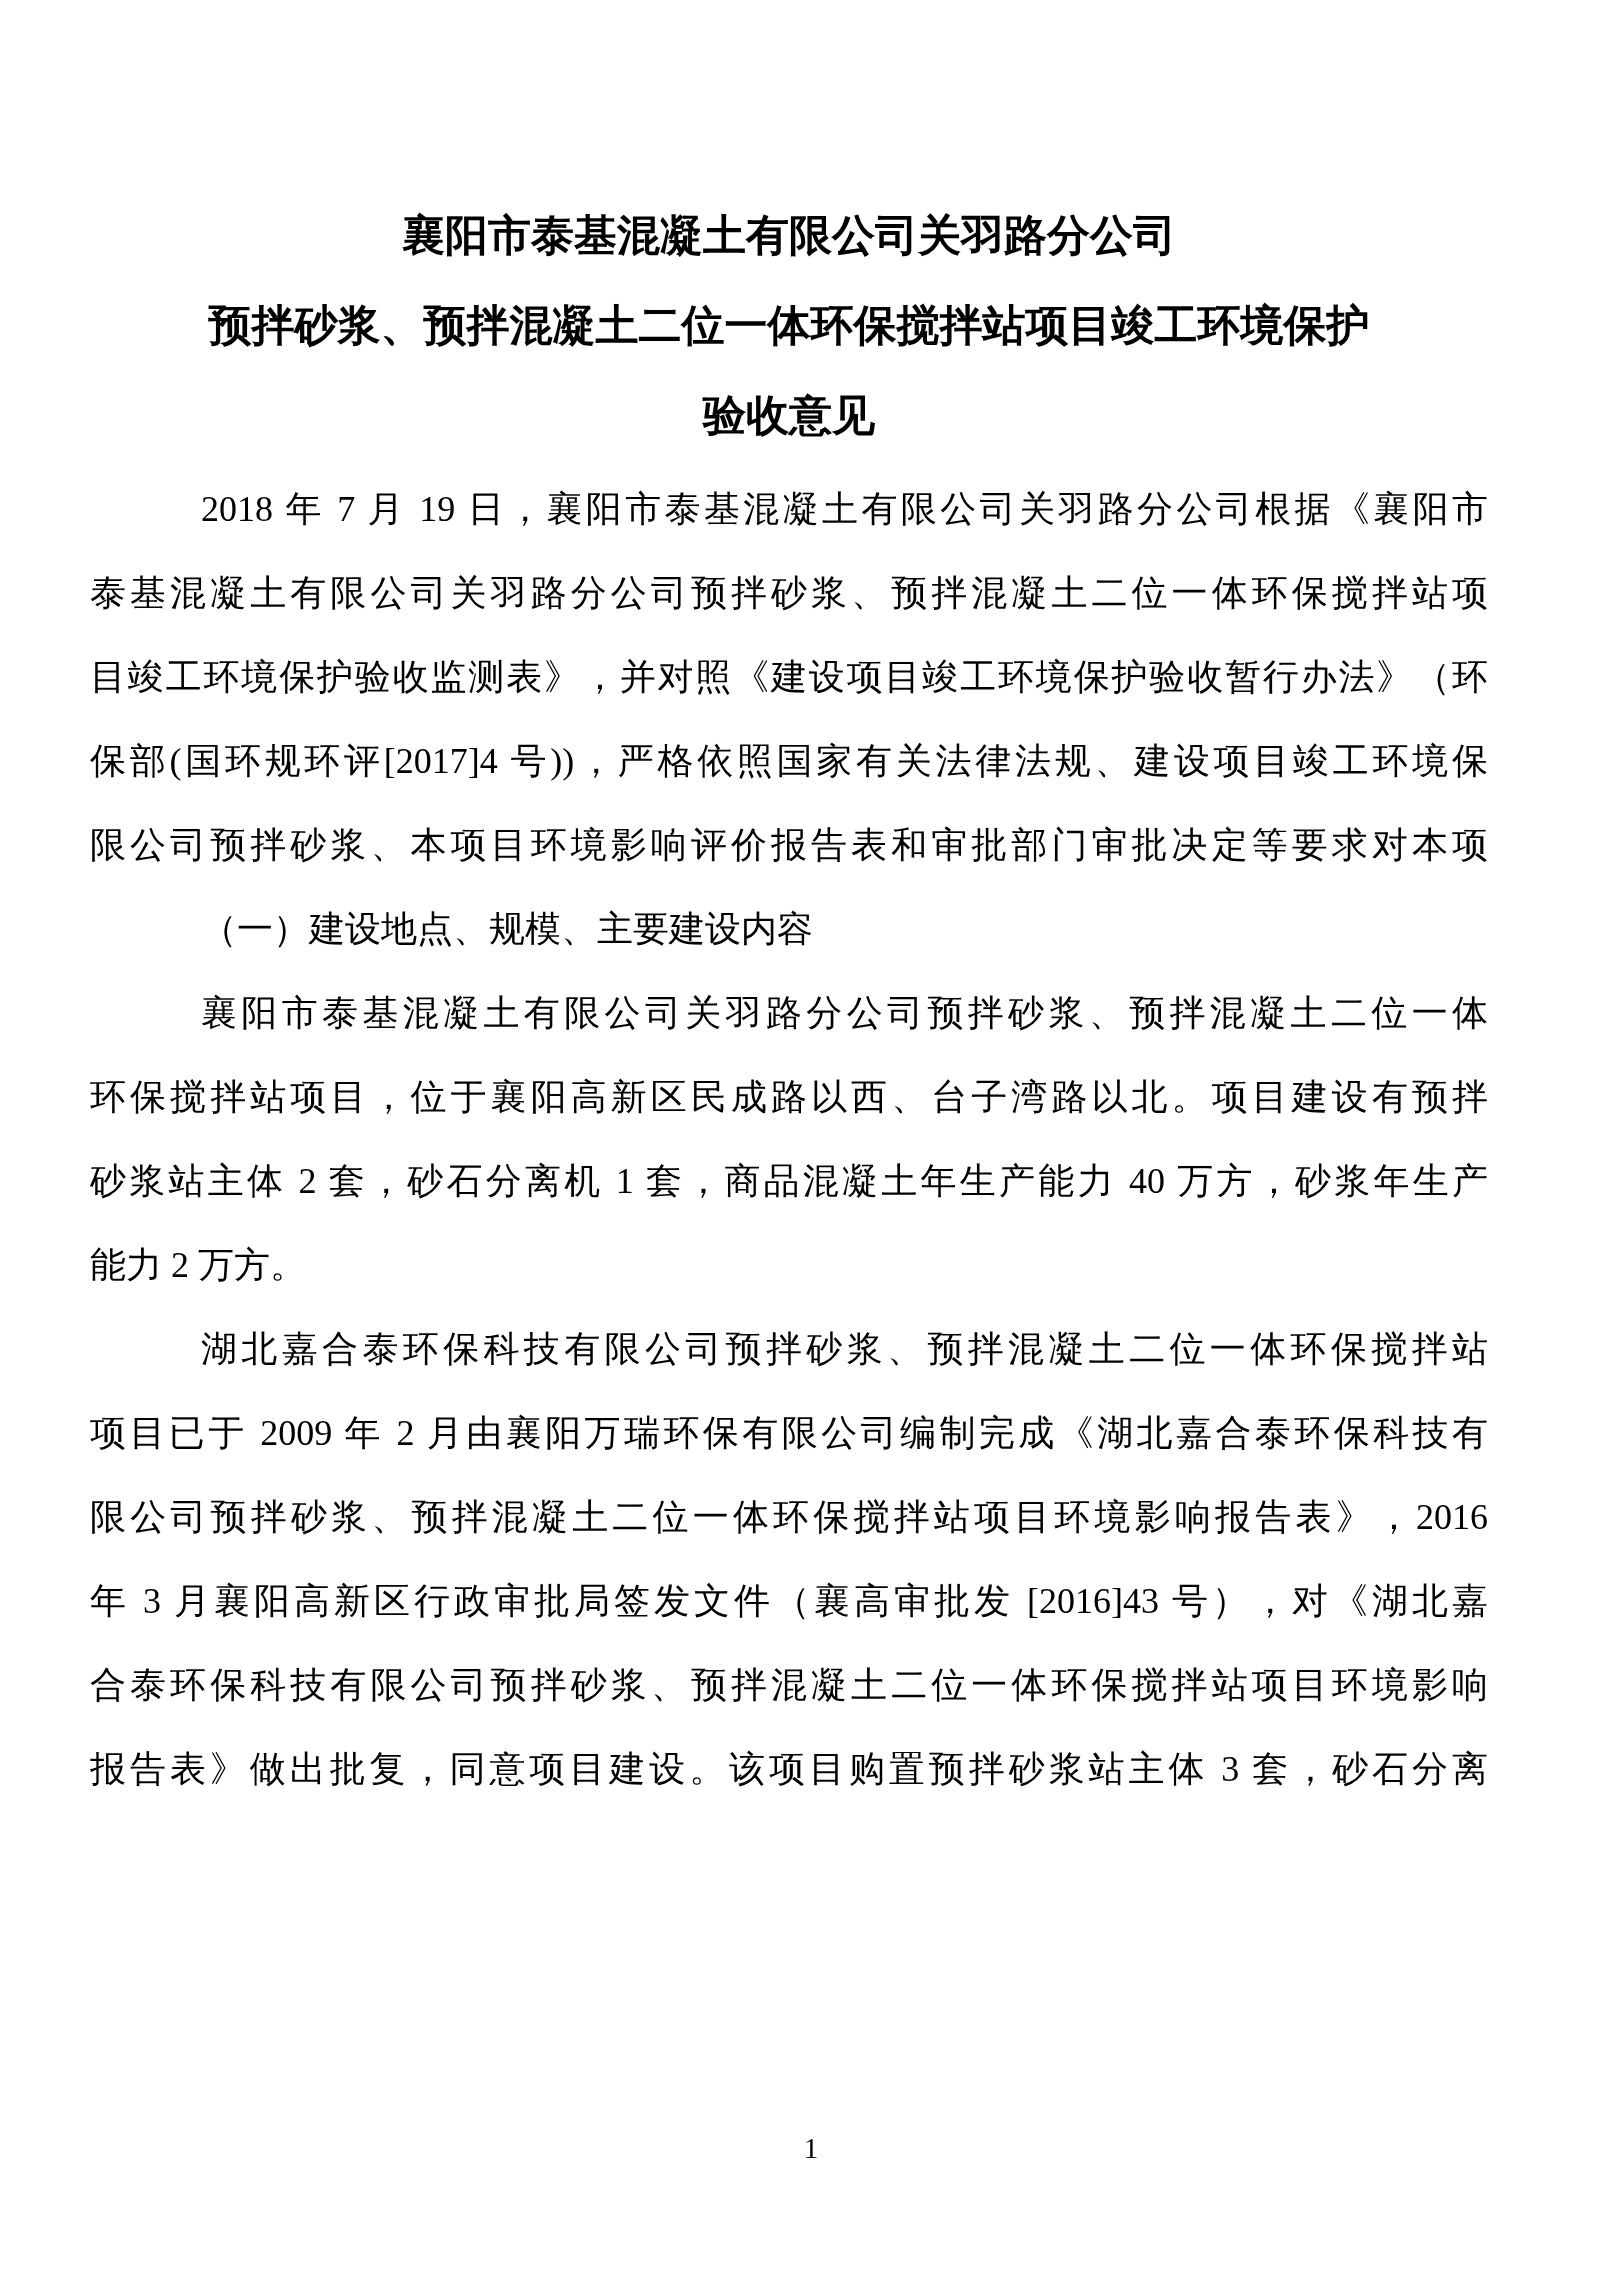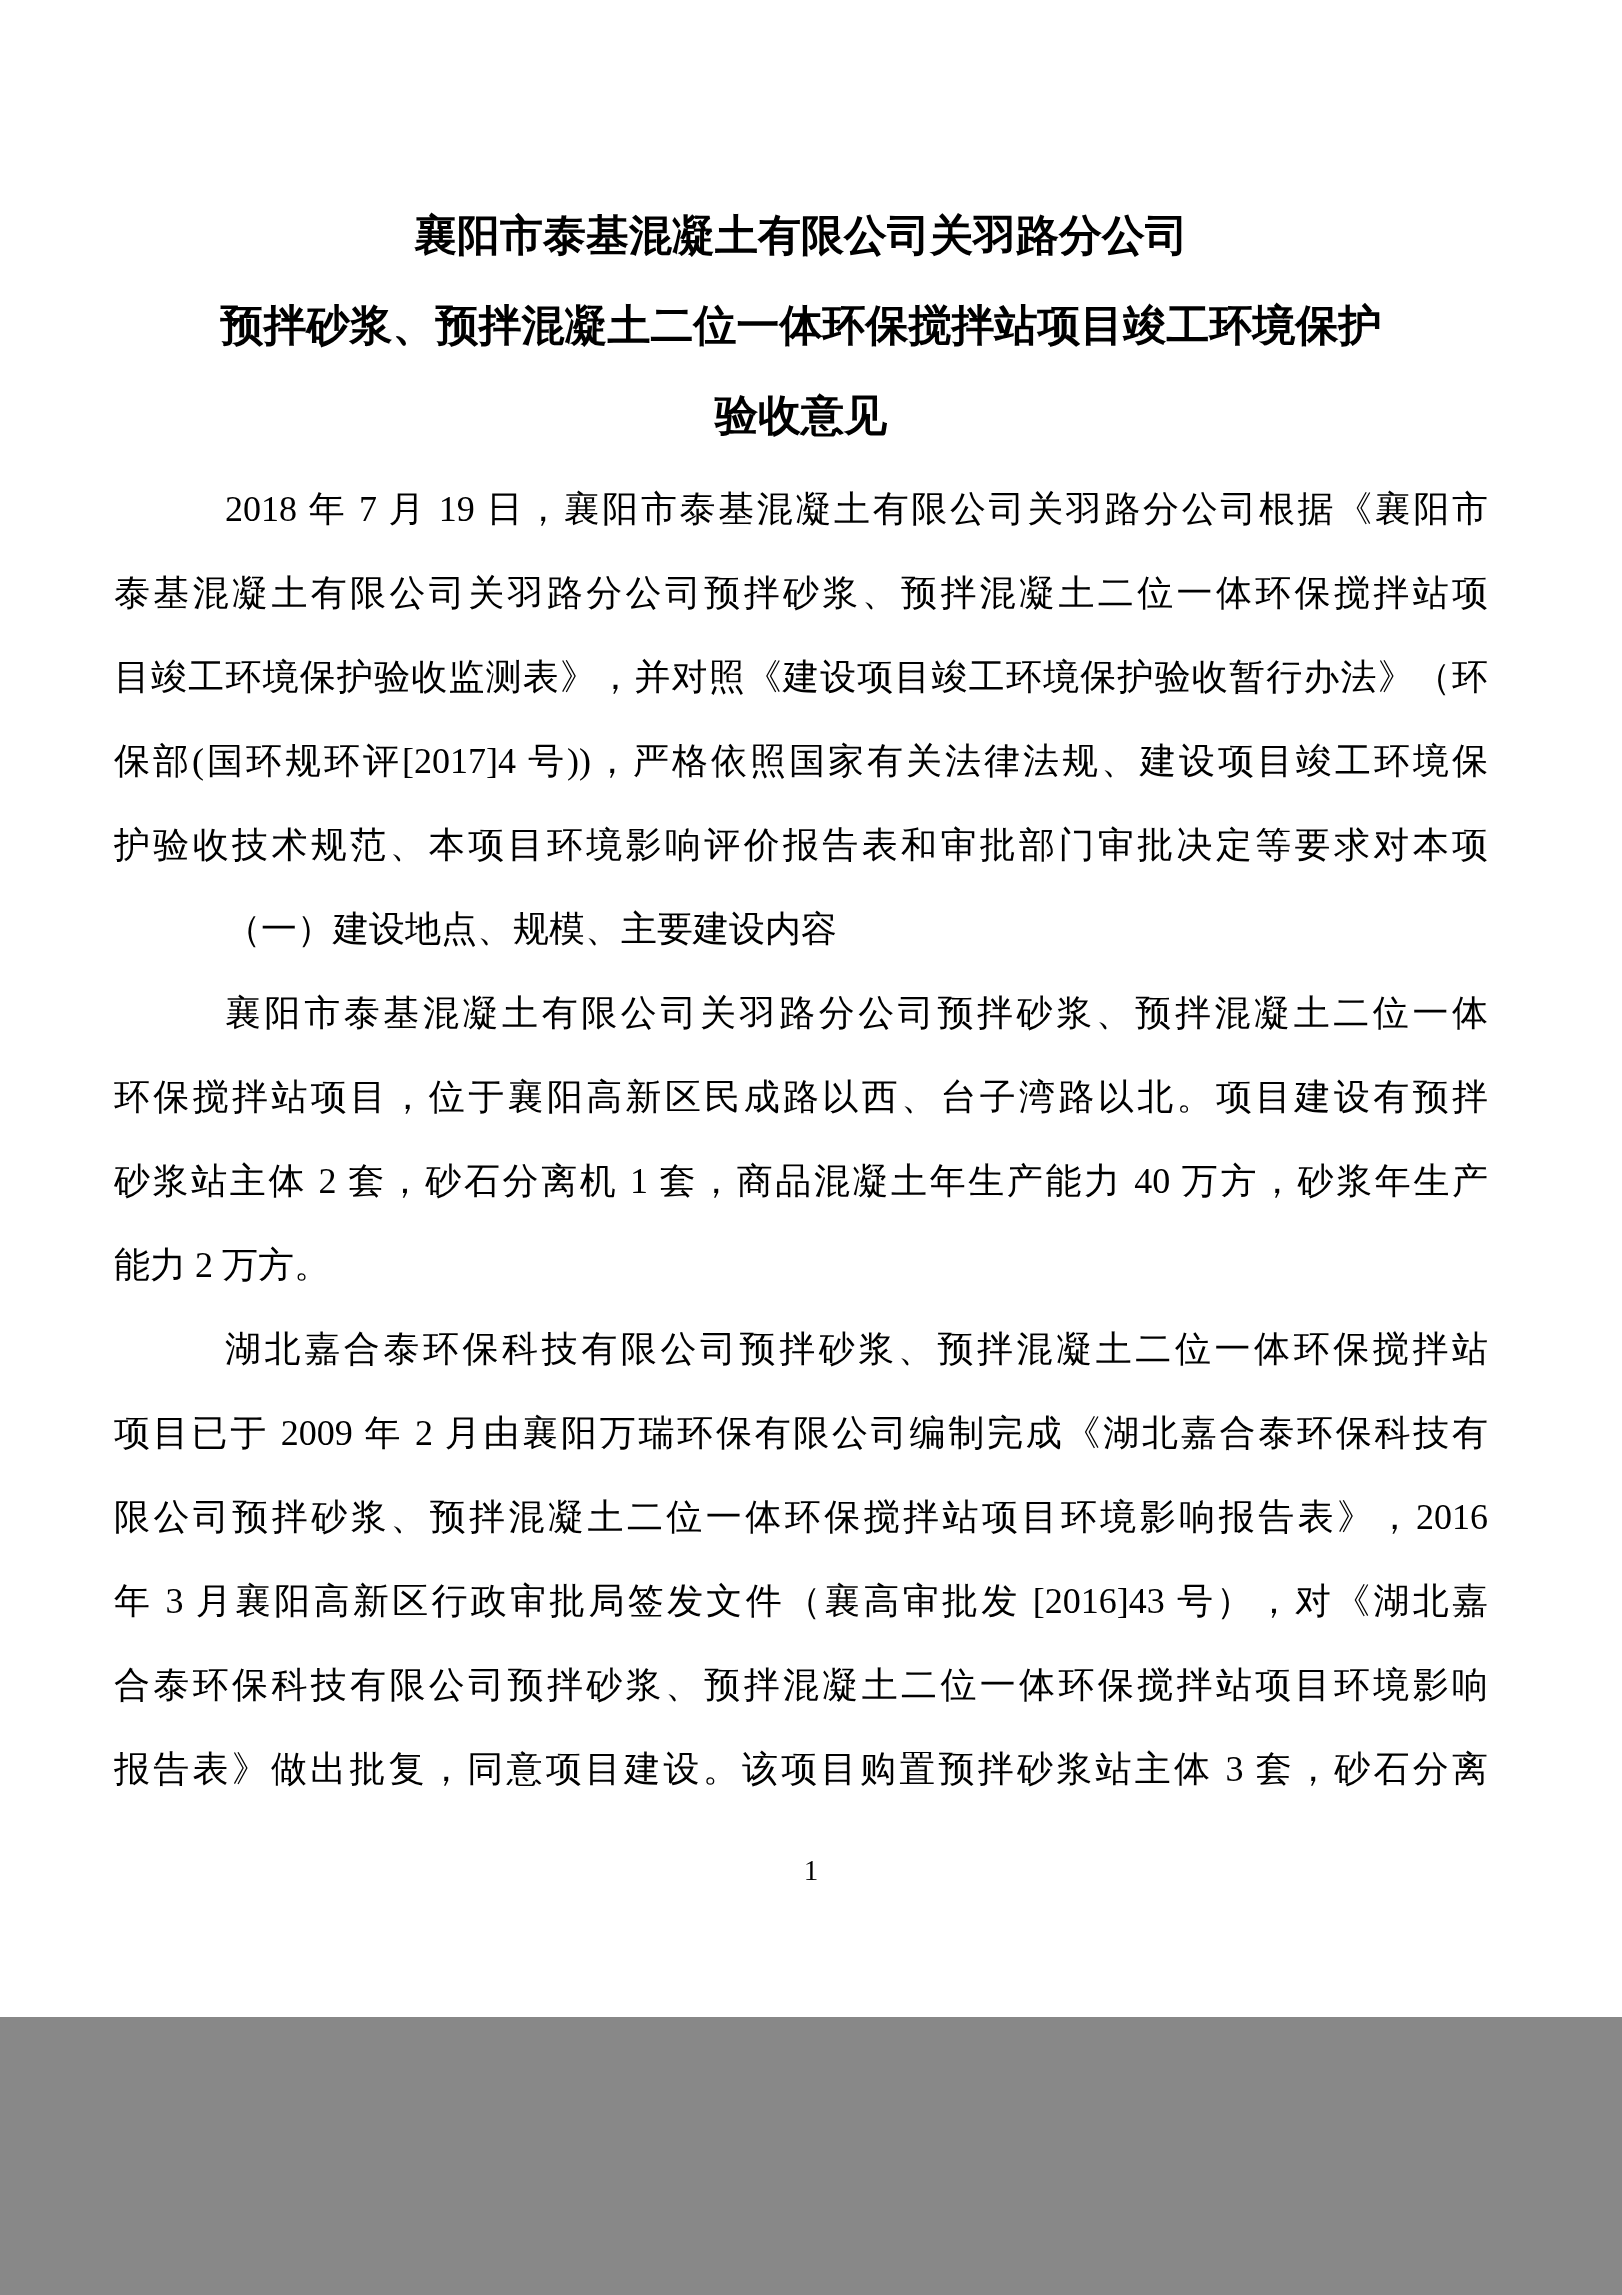--- a/index.html
+++ b/index.html
@@ -3,27 +3,27 @@
 <meta charset="utf-8">
 <style>
   html, body {
     margin: 0;
     padding: 0;
     background: #888888;
   }
   .page {
     position: relative;
     width: 1622px;
-    height: 2017px;
+    height: 2295px;
     margin: 0 auto;
     background: #ffffff;
     color: #000000;
     font-family: "Liberation Serif", "DejaVu Serif", serif;
     box-sizing: border-box;
-    padding: 190px 134px 0 114px;
+    padding: 190px 134px 0 90px;
     overflow: hidden;
   }
   .title-block {
     text-align: center;
   }
   .title-line {
     font-family: "Liberation Sans", "DejaVu Sans", sans-serif;
     font-size: 43px;
     font-weight: bold;
     line-height: 90px;
@@ -79,21 +79,21 @@
     <div class="title-line">预拌砂浆、预拌混凝土二位一体环保搅拌站项目竣工环境保护</div>
     <div class="title-line">验收意见</div>
   </div>
 
   <div class="body-block">
 
     <div class="line indent">2018 年 7 月 19 日，襄阳市泰基混凝土有限公司关羽路分公司根据《襄阳市</div>
     <div class="line">泰基混凝土有限公司关羽路分公司预拌砂浆、预拌混凝土二位一体环保搅拌站项</div>
     <div class="line">目竣工环境保护验收监测表》，并对照《建设项目竣工环境保护验收暂行办法》（环</div>
     <div class="line">保部(国环规环评[2017]4 号))，严格依照国家有关法律法规、建设项目竣工环境保</div>
-    <div class="line">护验收技术规范、本项目环境影响评价报告表和审批部门审批决定等要求对本项</div>
+    <div class="line">限公司预拌砂浆、本项目环境影响评价报告表和审批部门审批决定等要求对本项</div>
 
 
     <div class="line heading2">（一）建设地点、规模、主要建设内容</div>
 
     <div class="line indent">襄阳市泰基混凝土有限公司关羽路分公司预拌砂浆、预拌混凝土二位一体</div>
     <div class="line">环保搅拌站项目，位于襄阳高新区民成路以西、台子湾路以北。项目建设有预拌</div>
     <div class="line">砂浆站主体 2 套，砂石分离机 1 套，商品混凝土年生产能力 40 万方，砂浆年生产</div>
     <div class="line para-end">能力 2 万方。</div>
 
 

